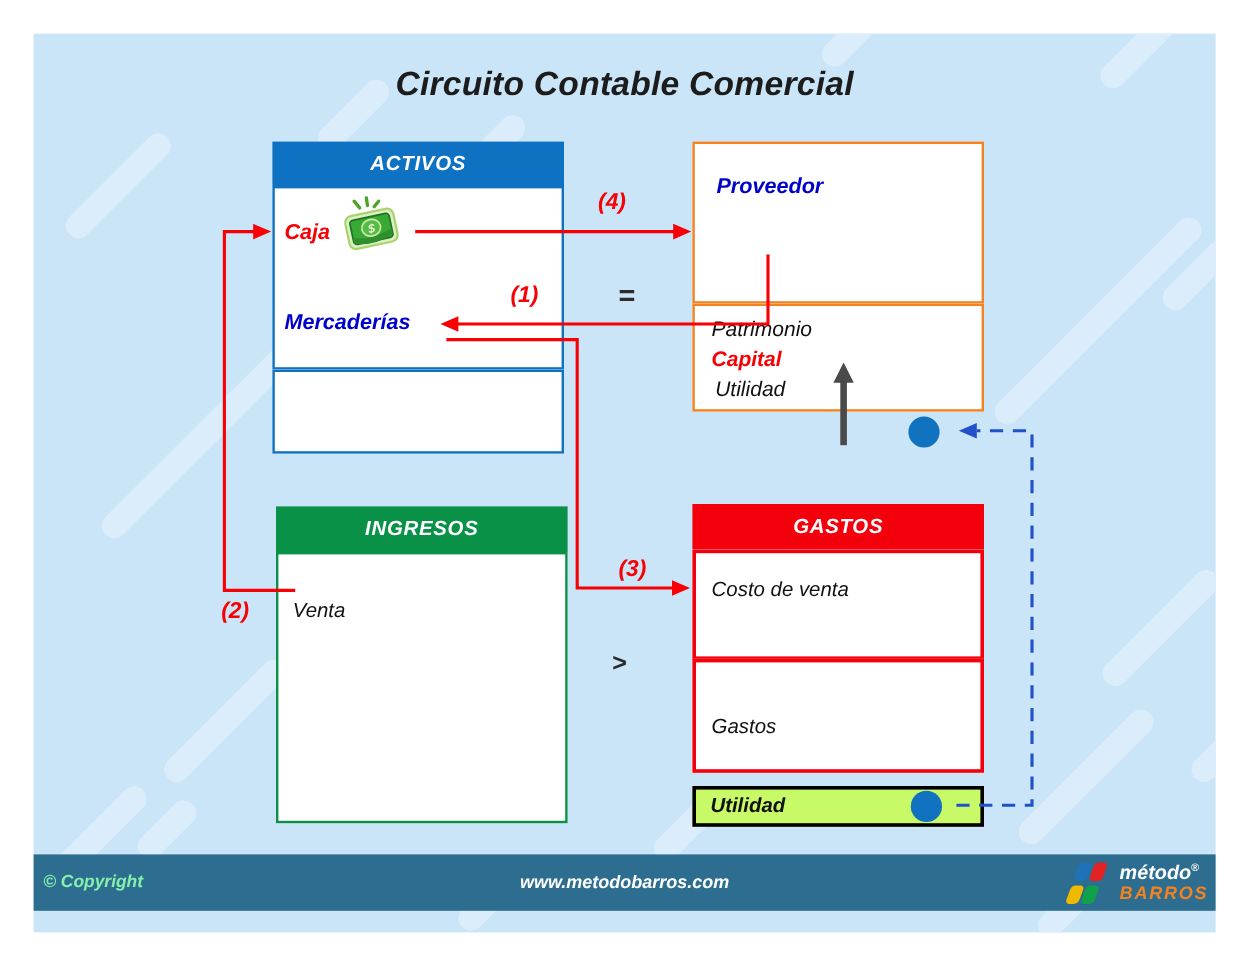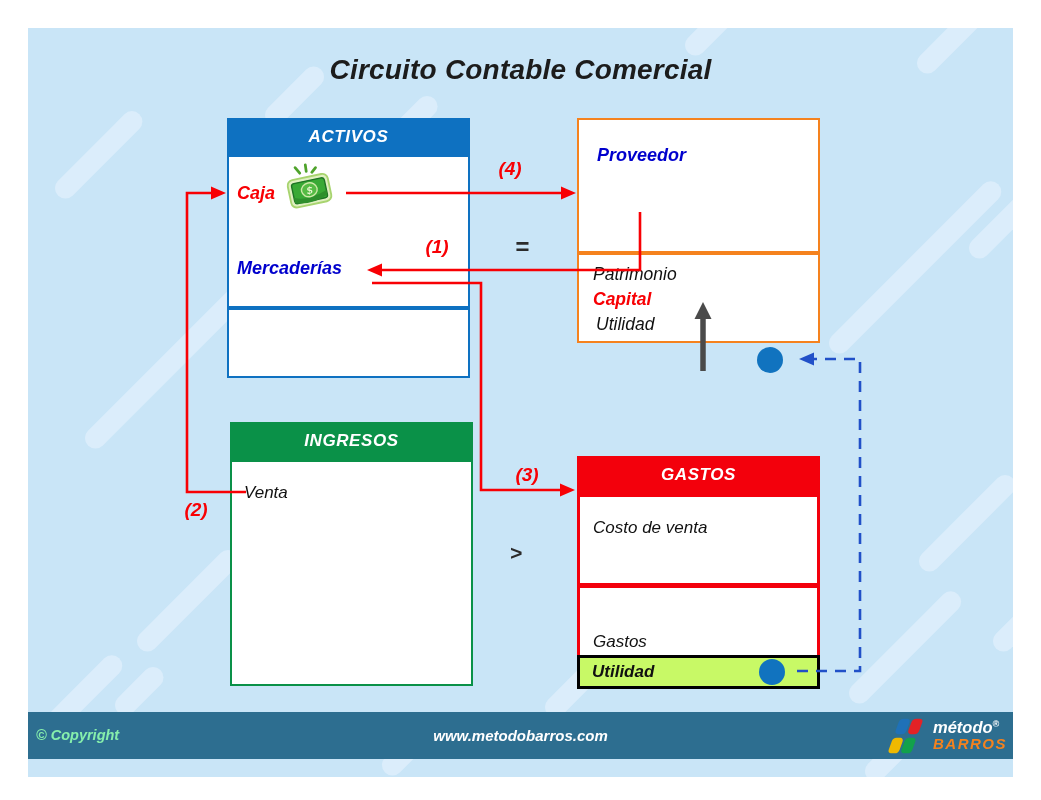--- a/index.html
+++ b/index.html
@@ -114,25 +114,25 @@
     <div class="cell b-pasivos" style="height:90px;">
       <span class="entry plain" style="left:14px;top:9px;font-size:17.5px;">Patrimonio</span>
       <span class="entry red" style="left:14px;top:34px;font-size:17.5px;">Capital</span>
       <span class="entry plain" style="left:17px;top:59px;font-size:17.5px;">Utilidad</span>
     </div>
   </div>
 
   <div class="box" style="left:230px;top:422px;border-radius:20px;">
     <div class="box-header h-ingresos">INGRESOS</div>
     <div class="cell b-ingresos" style="height:226px;">
-      <span class="entry plain" style="left:12px;top:21px;">Venta</span>
-    </div>
-  </div>
-
-  <div class="box" style="left:577px;top:420px;margin-top:36px;">
+      <span class="entry plain" style="left:12px;top:37px;">Venta</span>
+    </div>
+  </div>
+
+  <div class="box" style="left:577px;top:420px;">
     <div class="box-header h-gastos">GASTOS</div>
     <div class="cell b-gastos" style="height:92px;">
       <span class="entry plain" style="left:13px;top:21px;">Costo de venta</span>
     </div>
     <div class="cell b-gastos" style="height:95px;margin-top:-1px;">
       <span class="entry plain" style="left:13px;top:44px;">Gastos</span>
     </div>
   </div>
 
   <div class="utilidad-box">

